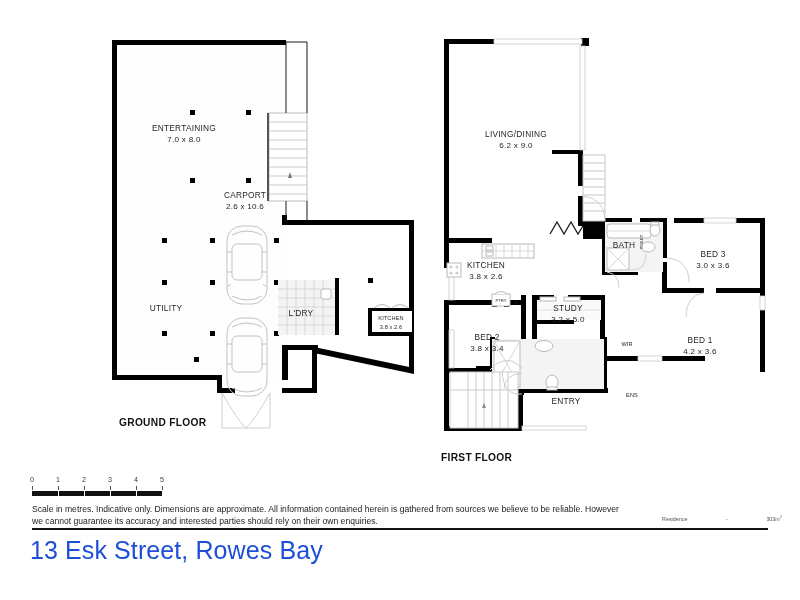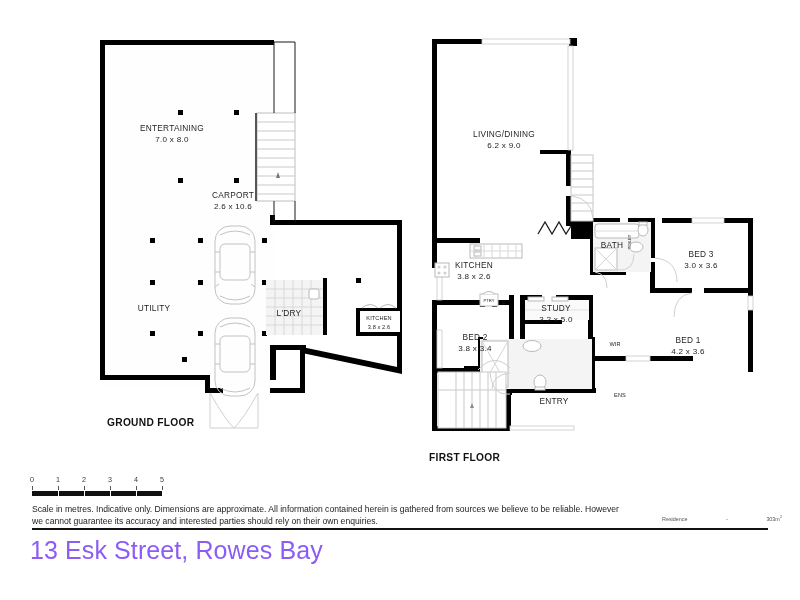--- a/index.html
+++ b/index.html
@@ -4,21 +4,21 @@
 <title>Floor Plan</title>
 <style>
   html,body{margin:0;padding:0;background:#ffffff;}
   body{
     width:800px;height:600px;
     font-family:"Liberation Sans","DejaVu Sans",sans-serif;
     color:#1a1a1a;
     overflow:hidden;
     position:relative;
   }
-  #stage{position:absolute;left:4px;top:0;width:637px;height:600px;}
+  #stage{position:absolute;left:16px;top:0;width:637px;height:600px;}
   svg#plan{position:absolute;left:0;top:0;width:800px;height:600px;display:block;}
 
   .wall{fill:#000000;}
   .thinline{stroke:#1a1a1a;stroke-width:1;fill:none;}
   .fixture{stroke:#b9b9b9;stroke-width:1;fill:#ffffff;}
   .wetzone{fill:#f4f4f4;stroke:none;}
   .car{fill:none;stroke:#c2c2c2;stroke-width:1;}
   .stairline{stroke:#c9c9c9;stroke-width:1;fill:none;}
   .hatch{stroke:#d8d8d8;stroke-width:1;fill:none;}
   .door{stroke:#cfcfcf;stroke-width:1;fill:none;}
@@ -62,21 +62,21 @@
     position:absolute;left:662px;top:47px;width:120px;
     font-size:5.4px;color:#555;
     font-family:"Liberation Sans","DejaVu Sans",sans-serif;
     display:flex;justify-content:space-between;align-items:baseline;
   }
   #area-note .dash{flex:0 0 auto;padding:0 4px;}
   #area-note .sz sup{font-size:3.8px;}
   #rule{position:absolute;left:32px;top:60px;width:736px;height:2px;background:#111;}
   #title{
     position:absolute;left:30px;top:68px;
-    font-size:25px;color:#8b5cf6;letter-spacing:.1px;
+    font-size:25px;color:#1d4ed8;letter-spacing:.1px;
     font-family:"Liberation Sans","DejaVu Sans",sans-serif;
   }
 </style>
 </head>
 <body>
 
 <div id="stage">
 
 <svg id="plan" viewBox="0 0 800 600">
 

